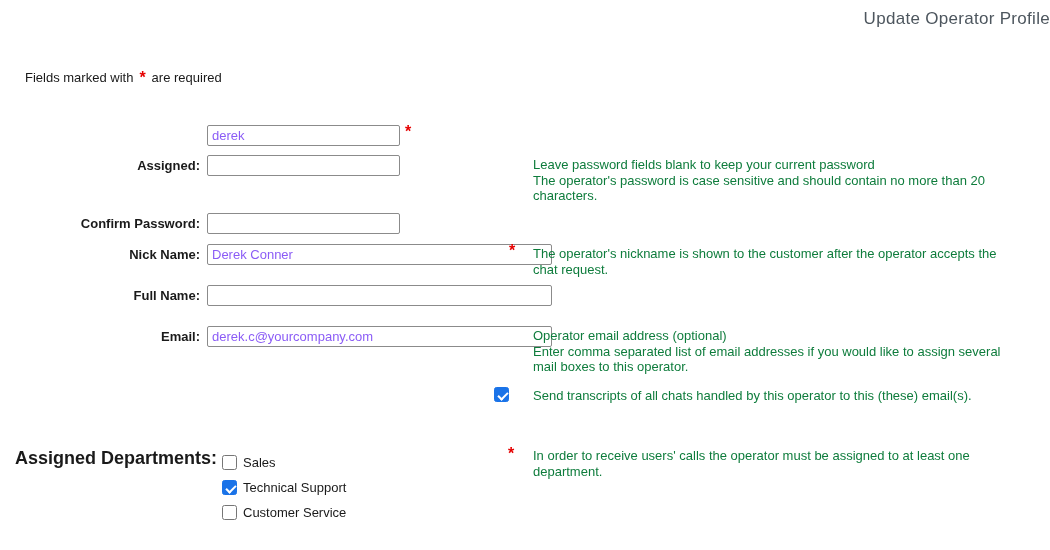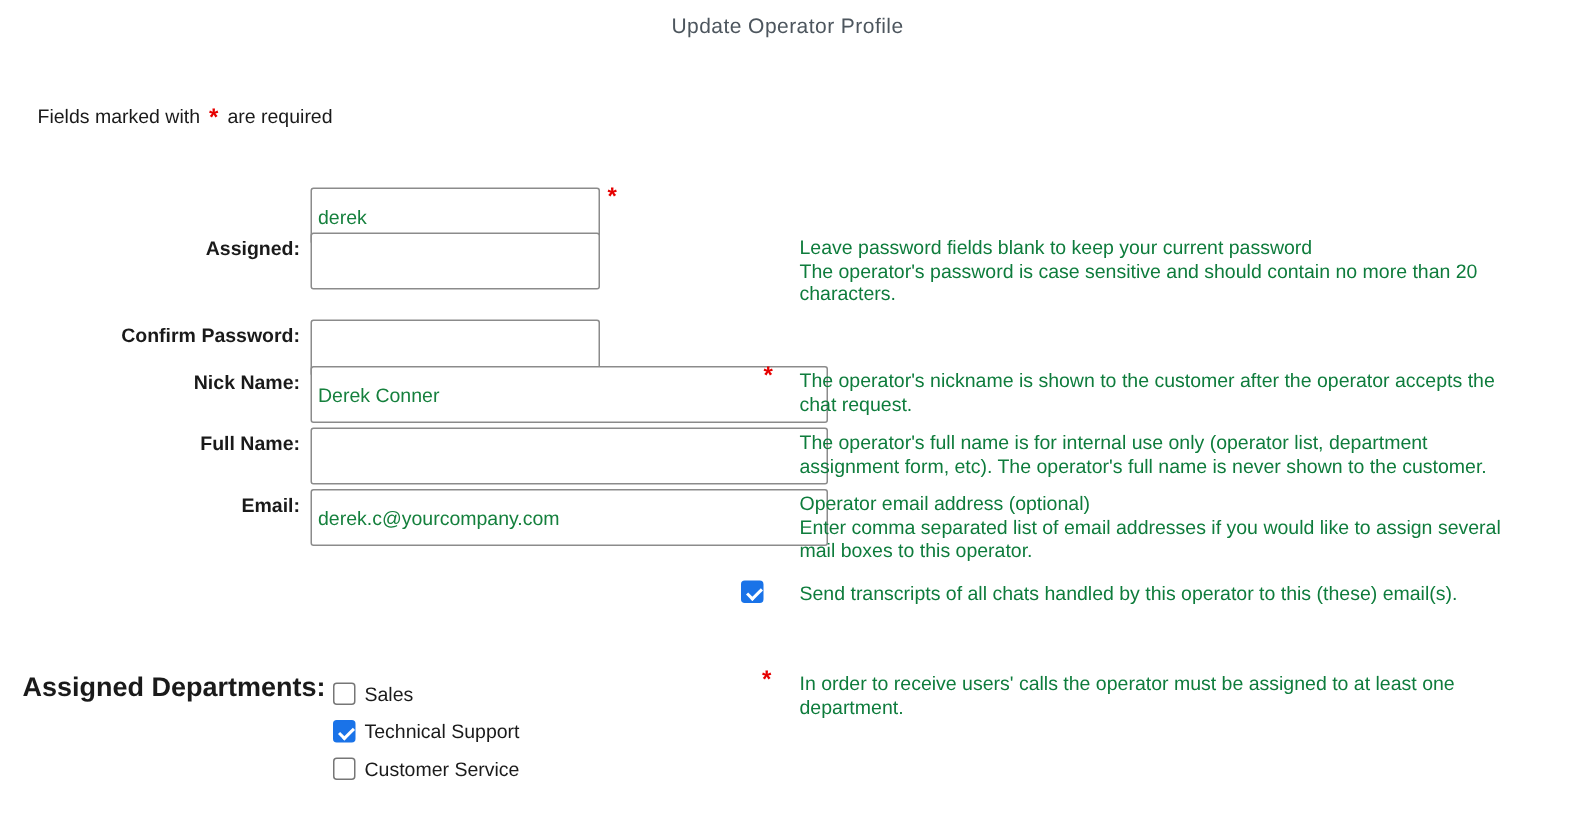--- a/index.html
+++ b/index.html
@@ -13,22 +13,22 @@
     width: 1050px;
     height: 550px;
     background: #ffffff;
     overflow: hidden;
   }
   .title {
     position: absolute;
     top: 9px;
     left: 0;
     width: 1050px;
-    text-align: center;
-    font-size: 14px;
+    text-align: right;
+    font-size: 17px;
     font-weight: 400;
     color: #4d565e;
     letter-spacing: 0.3px;
   }
   .note {
     position: absolute;
     left: 25px;
     top: 70px;
     font-size: 13px;
     color: #1a1a1a;
@@ -63,22 +63,22 @@
   }
   .tinput {
     position: absolute;
     left: 207px; top: 0;
     height: 21px;
     border: 1px solid #8b8b8b;
     border-radius: 2px;
     background: #ffffff;
     font-family: "Liberation Sans", "DejaVu Sans", sans-serif;
     font-size: 13px;
-    color: #15803d;
-    padding: 18px 4px;
+    color: #8b5cf6;
+    padding: 1px 4px;
     outline: none;
   }
   .tinput.short { width: 193px; }
   .tinput.long  { width: 345px; }
 
   .field-star { position: absolute; top: 0px; }
   .star-after-short { left: 405px; }
   .star-after-long  { left: 509px; }
 
   .hint {
@@ -178,22 +178,20 @@
     <div class="flabel">Nick Name:</div>
     <input type="text" class="tinput long" value="Derek Conner" style="">
     <span class="req-star field-star star-after-long">*</span>
     <div class="hint">The operator's nickname is shown to the customer after the operator accepts the
 chat request.</div>
   </div>
 
   <div class="row row-full">
     <div class="flabel">Full Name:</div>
     <input type="text" class="tinput long" value="" style="">
-    <div class="hint">The operator's full name is for internal use only (operator list, department
-assignment form, etc). The operator's full name is never shown to the customer.</div>
   </div>
 
   <div class="row row-email">
     <div class="flabel">Email:</div>
     <input type="text" class="tinput long" value="derek.c@yourcompany.com" style="">
     <div class="hint">Operator email address (optional)
 Enter comma separated list of email addresses if you would like to assign several
 mail boxes to this operator.</div>
   </div>
 

